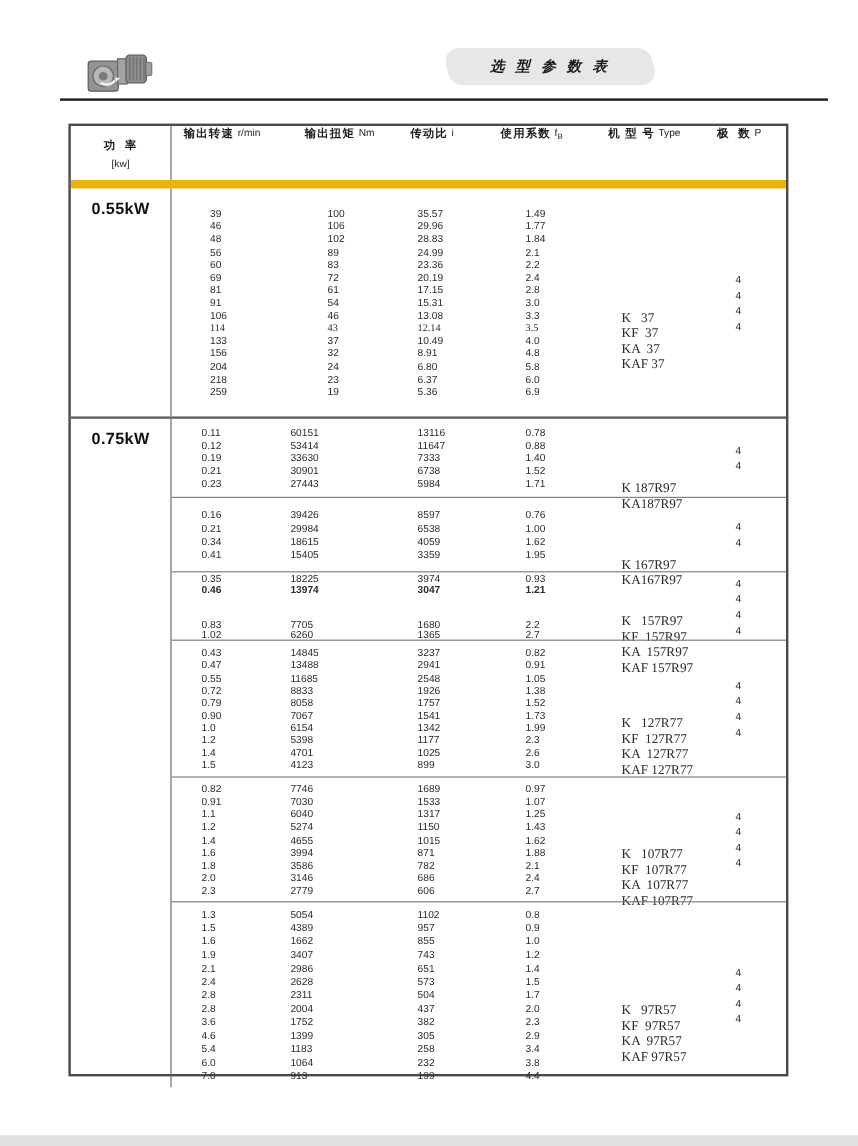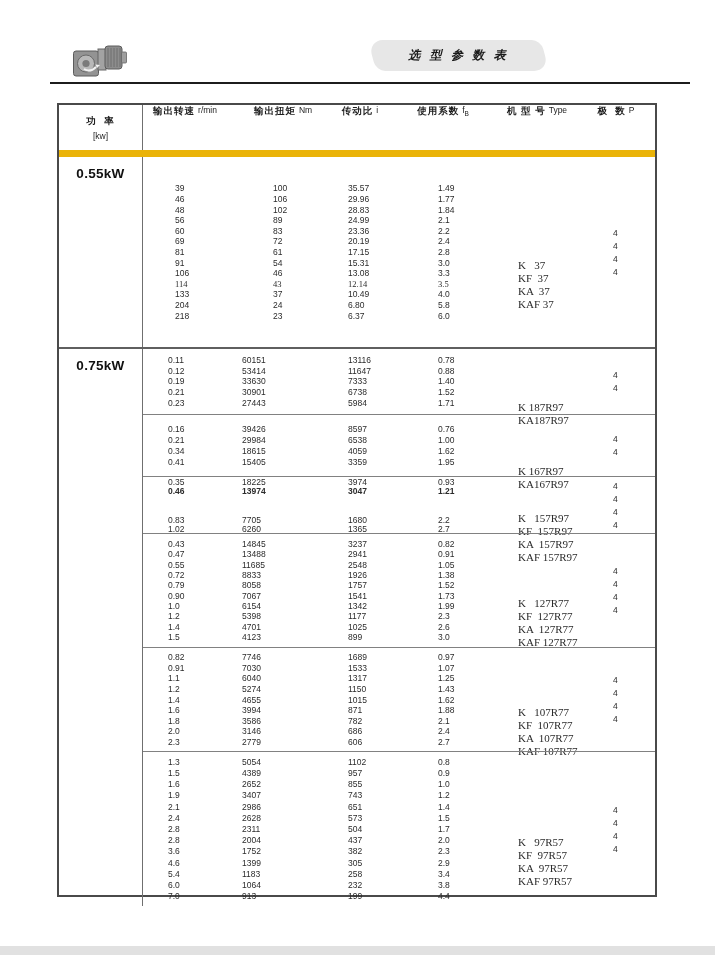--- a/index.html
+++ b/index.html
@@ -171,30 +171,42 @@
                 <span class="c c-ratio">12.14</span>
                 <span class="c c-factor">3.5</span>
               </div>
               <div class="row" style="height: 10.6px;">
                 <span class="c c-speed">133</span>
                 <span class="c c-torque">37</span>
                 <span class="c c-ratio">10.49</span>
                 <span class="c c-factor">4.0</span>
               </div>
               <div class="row" style="height: 10.6px;">
+                <span class="c c-speed">156</span>
+                <span class="c c-torque">32</span>
+                <span class="c c-ratio">8.91</span>
+                <span class="c c-factor">4.8</span>
+              </div>
+              <div class="row" style="height: 10.6px;">
                 <span class="c c-speed">204</span>
                 <span class="c c-torque">24</span>
                 <span class="c c-ratio">6.80</span>
                 <span class="c c-factor">5.8</span>
               </div>
               <div class="row" style="height: 10.6px;">
                 <span class="c c-speed">218</span>
                 <span class="c c-torque">23</span>
                 <span class="c c-ratio">6.37</span>
                 <span class="c c-factor">6.0</span>
+              </div>
+              <div class="row" style="height: 10.6px;">
+                <span class="c c-speed">259</span>
+                <span class="c c-torque">19</span>
+                <span class="c c-ratio">5.36</span>
+                <span class="c c-factor">6.9</span>
               </div>
               <div class="types">
                 <div class="type-line">
                   <span class="model">K   37</span>
                   <span class="poles">4</span>
                 </div>
                 <div class="type-line">
                   <span class="model">KF  37</span>
                   <span class="poles">4</span>
                 </div>
@@ -499,21 +511,21 @@
                 <span class="c c-factor">0.8</span>
               </div>
               <div class="row" style="height: 11.2px;">
                 <span class="c c-speed">1.5</span>
                 <span class="c c-torque">4389</span>
                 <span class="c c-ratio">957</span>
                 <span class="c c-factor">0.9</span>
               </div>
               <div class="row" style="height: 11.2px;">
                 <span class="c c-speed">1.6</span>
-                <span class="c c-torque">2652</span>
+                <span class="c c-torque">1662</span>
                 <span class="c c-ratio">855</span>
                 <span class="c c-factor">1.0</span>
               </div>
               <div class="row" style="height: 11.2px;">
                 <span class="c c-speed">1.9</span>
                 <span class="c c-torque">3407</span>
                 <span class="c c-ratio">743</span>
                 <span class="c c-factor">1.2</span>
               </div>
               <div class="row" style="height: 11.2px;">

